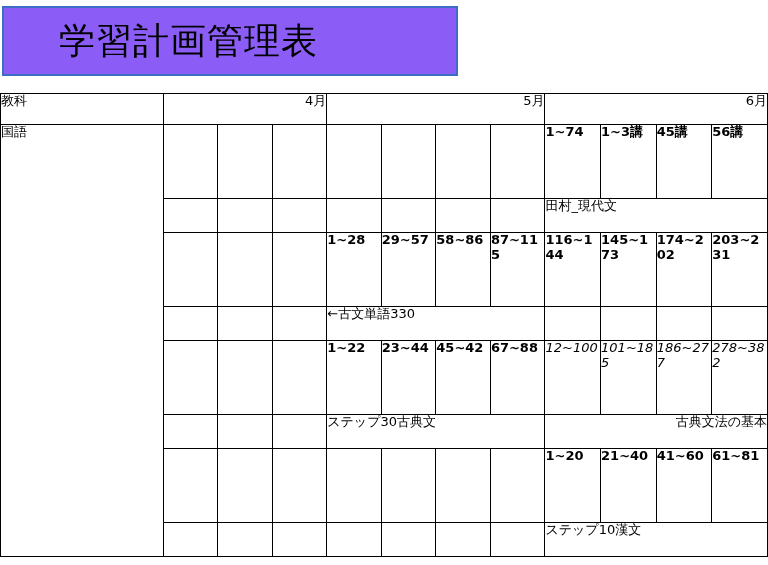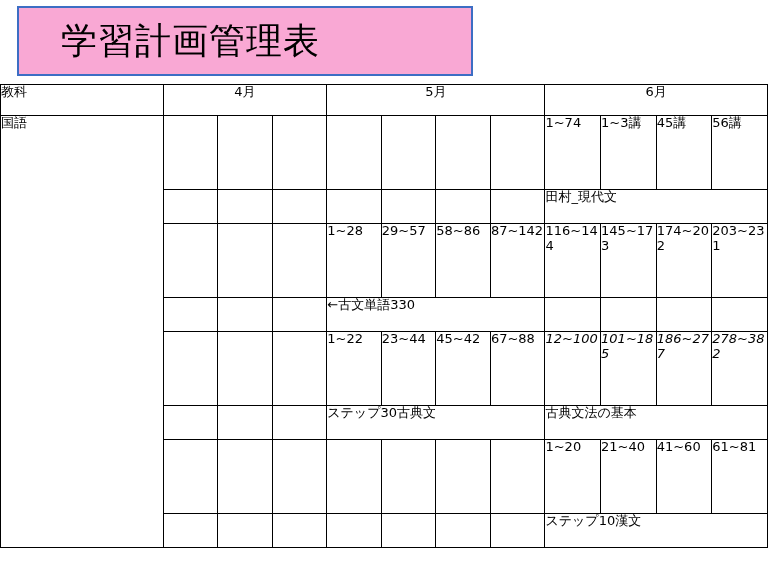--- a/index.html
+++ b/index.html
@@ -11,99 +11,100 @@
     width: 768px;
     height: 565px;
     font-family: "DejaVu Sans", "Liberation Sans", sans-serif;
     overflow: hidden;
     position: relative;
   }
 
   
   .title-box {
     position: absolute;
-    left: 17px;
+    left: 2px;
     top: 6px;
     width: 456px;
     height: 70px;
     border: 2px solid #3c6ec4;
-    background: #f9a8d4;
+    background: #8b5cf6;
     box-sizing: border-box;
     display: flex;
     align-items: center;
-    padding-left: 42px;
+    padding-left: 55px;
   }
   .title-text {
     font-size: 36px;
     line-height: 1;
     color: #000;
     letter-spacing: 1px;
     white-space: nowrap;
   }
 
   
   .sheet {
     position: absolute;
     left: 0;
     top: 84px;
     width: 768px;
   }
   table.grid {
     border-collapse: collapse;
     table-layout: fixed;
     width: 768px;
+    margin-top: 9px;
   }
   table.grid td {
     border: 1px solid #000000;
     padding: 0;
     vertical-align: top;
     font-size: 13px;
     line-height: 1.12;
     color: #000;
     background: #ffffff;
     overflow: hidden;
   }
   
   col.c-subject { width: 152px; }
   col.c-cell    { width: 51px;  }
   col.c-cell2   { width: 52px;  }
 
   .hdr {
-    text-align: center;
+    text-align: right;
     font-size: 19px;
     height: 30px;
     vertical-align: middle;
   }
   .hdr-left {
     text-align: left;
     font-size: 19px;
     padding-left: 6px;
     vertical-align: middle;
   }
   .subject-cell {
     font-size: 21px;
     padding: 20px 0 0 8px;
     vertical-align: top;
   }
   .num {
     padding: 4px 3px 0 4px;
     font-size: 13px;
     word-break: break-all;
   }
-  .blue { background: #c5d9ed; }
+  .blue { background: #c5d9ed; font-weight: bold; }
   .cream { background: #faeec9; font-style: italic; }
   .label {
     font-size: 19px;
     padding-left: 5px;
     vertical-align: middle;
     white-space: nowrap;
   }
   .label-right {
     font-size: 19px;
-    text-align: left;
+    text-align: right;
     padding-left: 4px;
     vertical-align: middle;
     white-space: nowrap;
   }
   .h-mid  { height: 34px; padding-left: 48px; }
   .h-row  { height: 74px; }
 </style>
 </head>
 <body>
 
@@ -162,21 +163,21 @@
       <td class="label" colspan="4">田村_現代文</td>
     </tr>
 
     <tr class="h-row">
       <td></td>
       <td></td>
       <td></td>
       <td class="num blue">1~28</td>
       <td class="num blue">29~57</td>
       <td class="num blue">58~86</td>
-      <td class="num blue">87~142</td>
+      <td class="num blue">87~115</td>
       <td class="num blue">116~144</td>
       <td class="num blue">145~173</td>
       <td class="num blue">174~202</td>
       <td class="num blue">203~231</td>
     </tr>
 
     <tr class="h-mid">
       <td></td>
       <td></td>
       <td></td>

